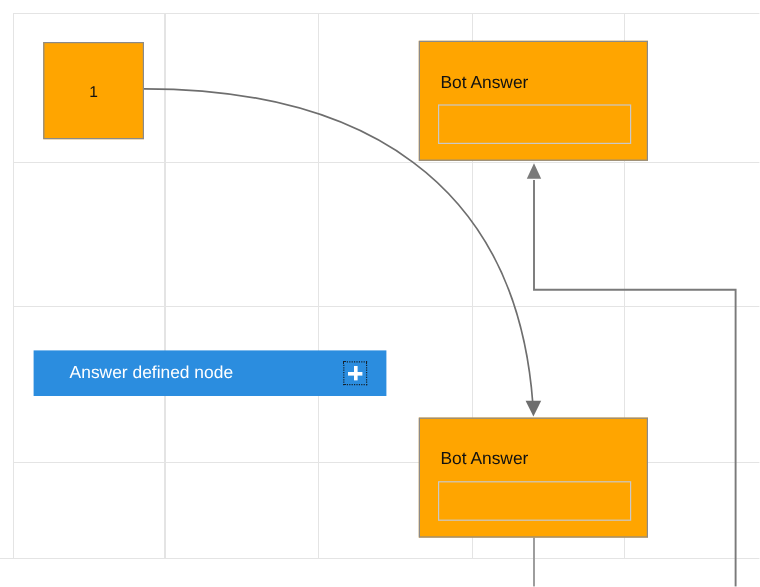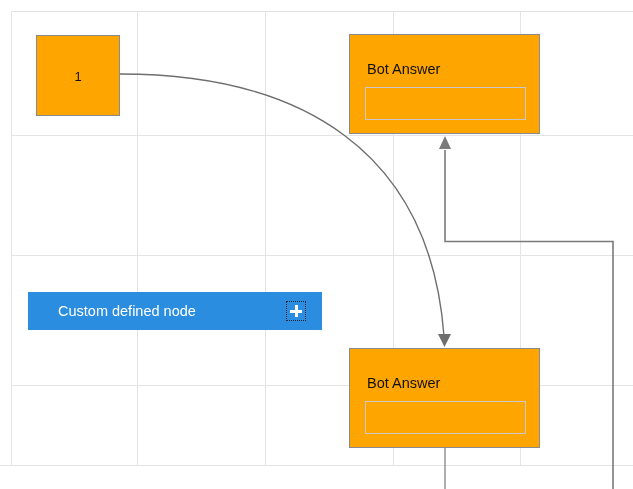--- a/index.html
+++ b/index.html
@@ -164,17 +164,17 @@
     <span class="node-label">Bot Answer</span>
     <div class="node-slot"></div>
   </div>
 
   <div class="node bot-node" id="node-bot-bottom">
     <span class="node-label">Bot Answer</span>
     <div class="node-slot"></div>
   </div>
 
   <div id="palette-item">
-    <span id="palette-label">Custom defined node</span>
+    <span id="palette-label">Answer defined node</span>
     <span id="palette-add-icon"></span>
   </div>
 
 </div>
 
 </body></html>

